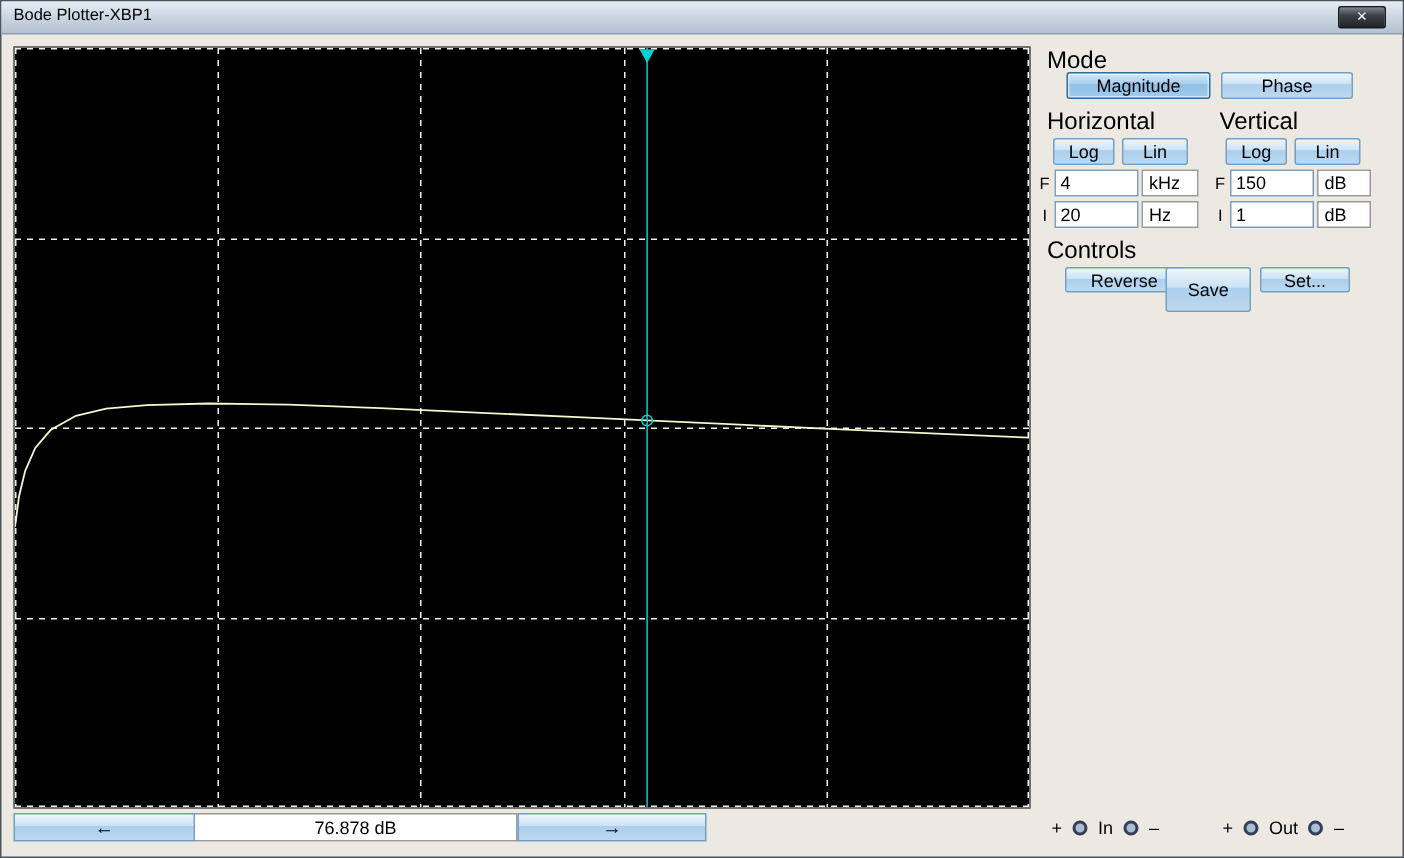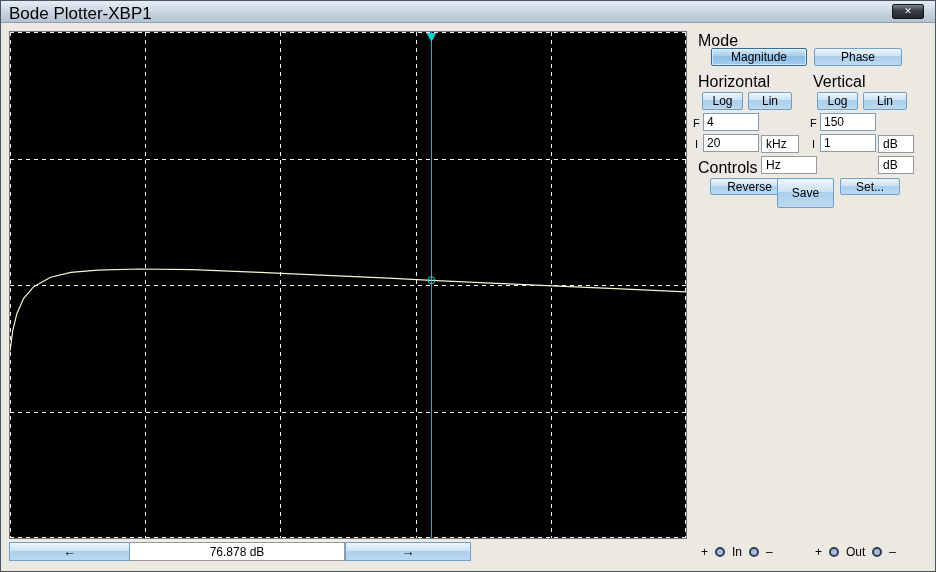--- a/index.html
+++ b/index.html
@@ -11,21 +11,21 @@
     overflow:hidden;
   }
   #window { position:absolute; inset:0; border:1px solid #4a545f; }
 
   
   .titlebar {
     position:absolute; left:0; top:0; right:0; height:22px;
     background:linear-gradient(#e6edf5,#c6d1de 60%,#b4c2d2);
     border-bottom:1px solid #8f9dac;
   }
-  .title { position:absolute; left:8px; top:3px; font-size:17px; color:#000; }
+  .title { position:absolute; left:8px; top:3px; font-size:11px; color:#000; }
   .close-btn {
     position:absolute; right:11px; top:3px; width:32px; height:15px;
     background:linear-gradient(#7d858f,#3b4147 40%,#22262a);
     border:1px solid #14171a; border-radius:2px;
     color:#fff; font-size:9px; text-align:center; line-height:13px; cursor:default;
   }
 
   
   #plot {
     position:absolute; left:8px; top:30px; width:678px; height:508px;
@@ -93,24 +93,24 @@
   }
   #fld-hf { left:702px; top:112px; width:56px; }
   #fld-hi { left:702px; top:133px; width:56px; }
   #fld-vf { left:819px; top:112px; width:56px; }
   #fld-vi { left:819px; top:133px; width:56px; }
 
   .unit {
     position:absolute; height:18px;
     border:1px solid #9a9a9a; background:#fff;
     display:flex; align-items:center; padding-left:4px;
-    font-size:12px; color:#000;margin-top:22px;
+    font-size:12px; color:#000;
   }
   #unit-hf { left:760px; top:112px; width:38px; }
-  #unit-hi { left:760px; top:133px; width:56px; }
+  #unit-hi { left:760px; top:133px; width:38px; }
   #unit-vf { left:877px; top:112px; width:36px; }
   #unit-vi { left:877px; top:133px; width:36px; }
 
   
   .terminal-group {
     position:absolute; top:544px; height:14px;
     display:flex; align-items:center; gap:7px;
     font-size:12px; color:#000;
   }
   #in-group  { left:700px; }

